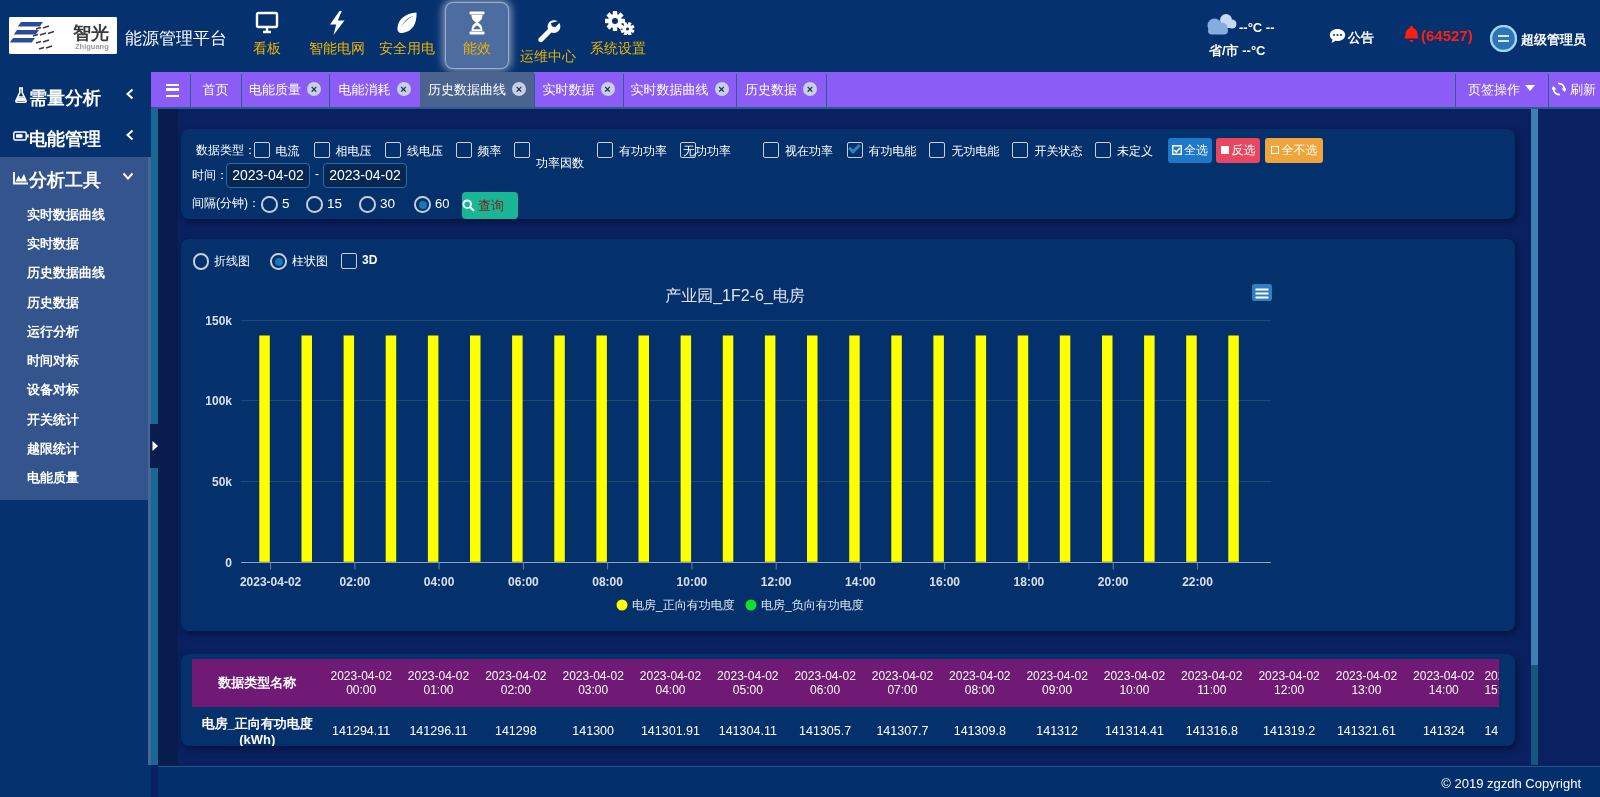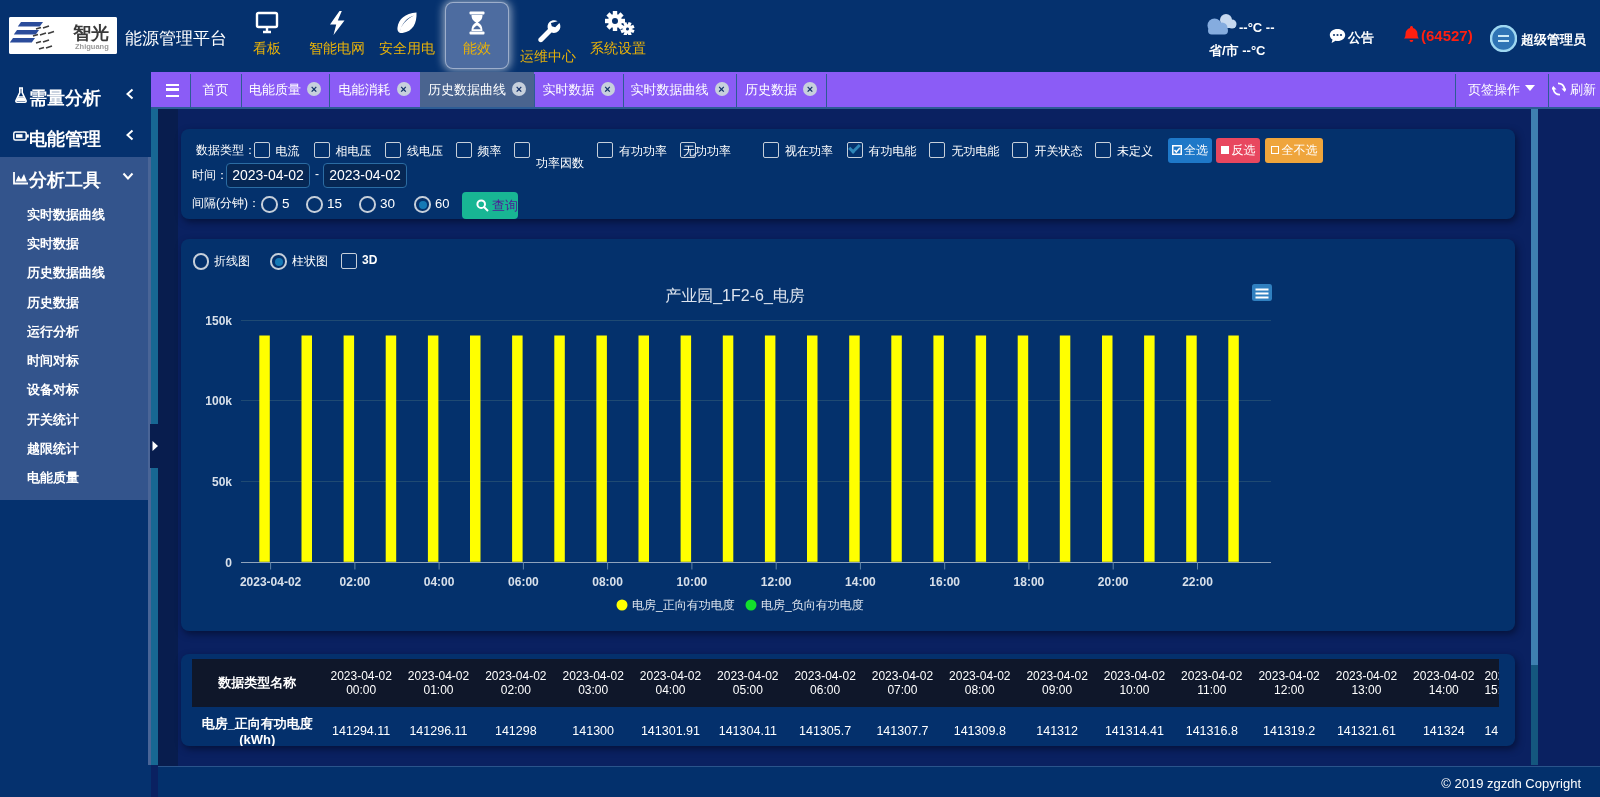--- a/index.html
+++ b/index.html
@@ -47,24 +47,24 @@
 #tpanel { top:654px; height:92px; overflow:hidden; background:#04306C; }
 
 
 .flabel { color:#fff; font-size:12px; }
 .cb { position:absolute; width:16px; height:16px; border:1.8px solid #C6CFDA; border-radius:2px; background:transparent; }
 .cb.checked:after { content:""; position:absolute; left:1.5px; top:1px; width:8px; height:4px; border-left:3px solid #2E86B8; border-bottom:3px solid #2E86B8; transform:rotate(-45deg); }
 .rd { position:absolute; width:16.5px; height:16.5px; border:2px solid #C6CFDA; border-radius:50%; background:transparent; }
 .rd.sel:after { content:""; position:absolute; left:2.5px; top:2.5px; width:8px; height:8px; border-radius:50%; background:#1579B5; }
 .fbtn { position:absolute; top:9px; height:25px; border-radius:3px; color:#fff; font-size:12px; line-height:25px; text-align:center; }
 .dinput { position:absolute; top:34px; width:84px; height:25px; background:#062754; border:1px solid #2B6CA3; border-radius:4px; color:#fff; font-size:14px; line-height:23px; text-align:center; }
-#qbtn { position:absolute; left:281px; top:63px; width:56px; height:27px; background:#18B694; border-radius:4px; color:#4c1d95; font-size:13px; line-height:27px; text-align:right; }
-
-
-#thead { position:absolute; left:11px; top:5px; width:1307px; height:48px; background:#0f172a; display:flex; color:#fff; font-size:12px; overflow:hidden; }
+#qbtn { position:absolute; left:281px; top:63px; width:56px; height:27px; background:#18B694; border-radius:4px; color:#7f1d1d; font-size:13px; line-height:27px; text-align:left; }
+
+
+#thead { position:absolute; left:11px; top:5px; width:1307px; height:48px; background:#701a75; display:flex; color:#fff; font-size:12px; overflow:hidden; }
 #tdata { position:absolute; left:11px; top:53px; width:1307px; height:39px; display:flex; color:#fff; font-size:12.5px; overflow:hidden; }
 .c1 { width:130.5px; flex:none; display:flex; align-items:center; justify-content:center; text-align:center; }
 .cd { width:77.33px; flex:none; display:flex; align-items:center; justify-content:center; text-align:center; }
 
 #tdata .c1 { align-items:flex-start; padding-top:9px; line-height:16px; font-weight:bold; font-size:13px; }
 #thead .c1 { font-weight:bold; font-size:13px; }
 #tdata .cd { padding-top:8px; }
 
 #footer { position:absolute; left:158px; top:766px; width:1442px; height:31px; background:#03306C; border-top:1px solid #2A548B; }
 #footer span { position:absolute; right:19px; top:9px; color:#fff; font-size:13px; }

